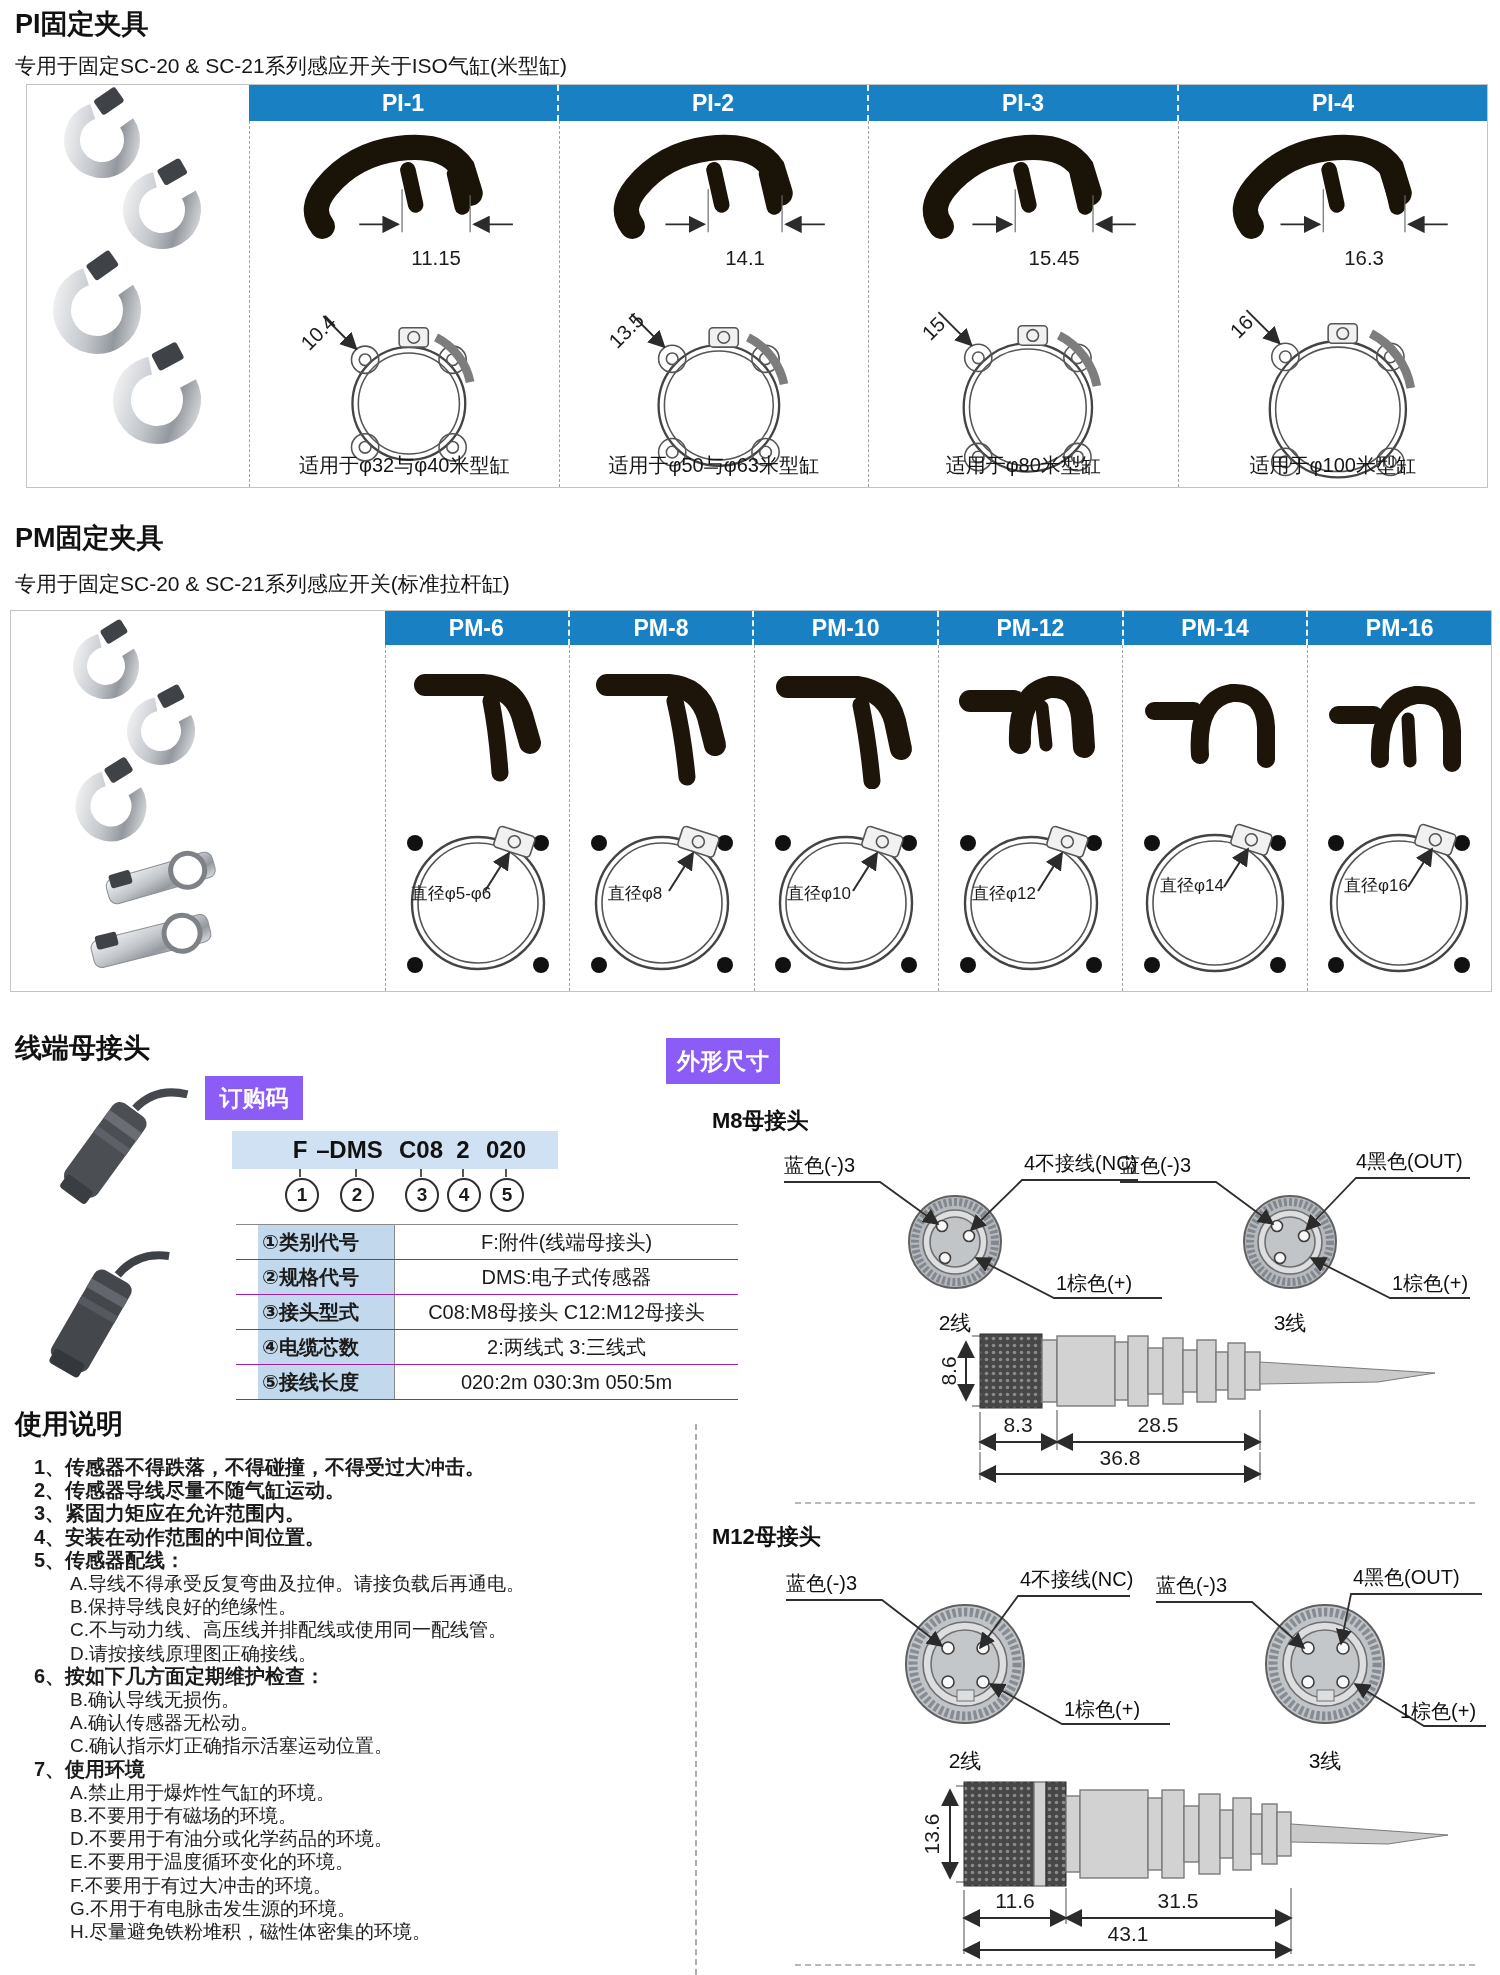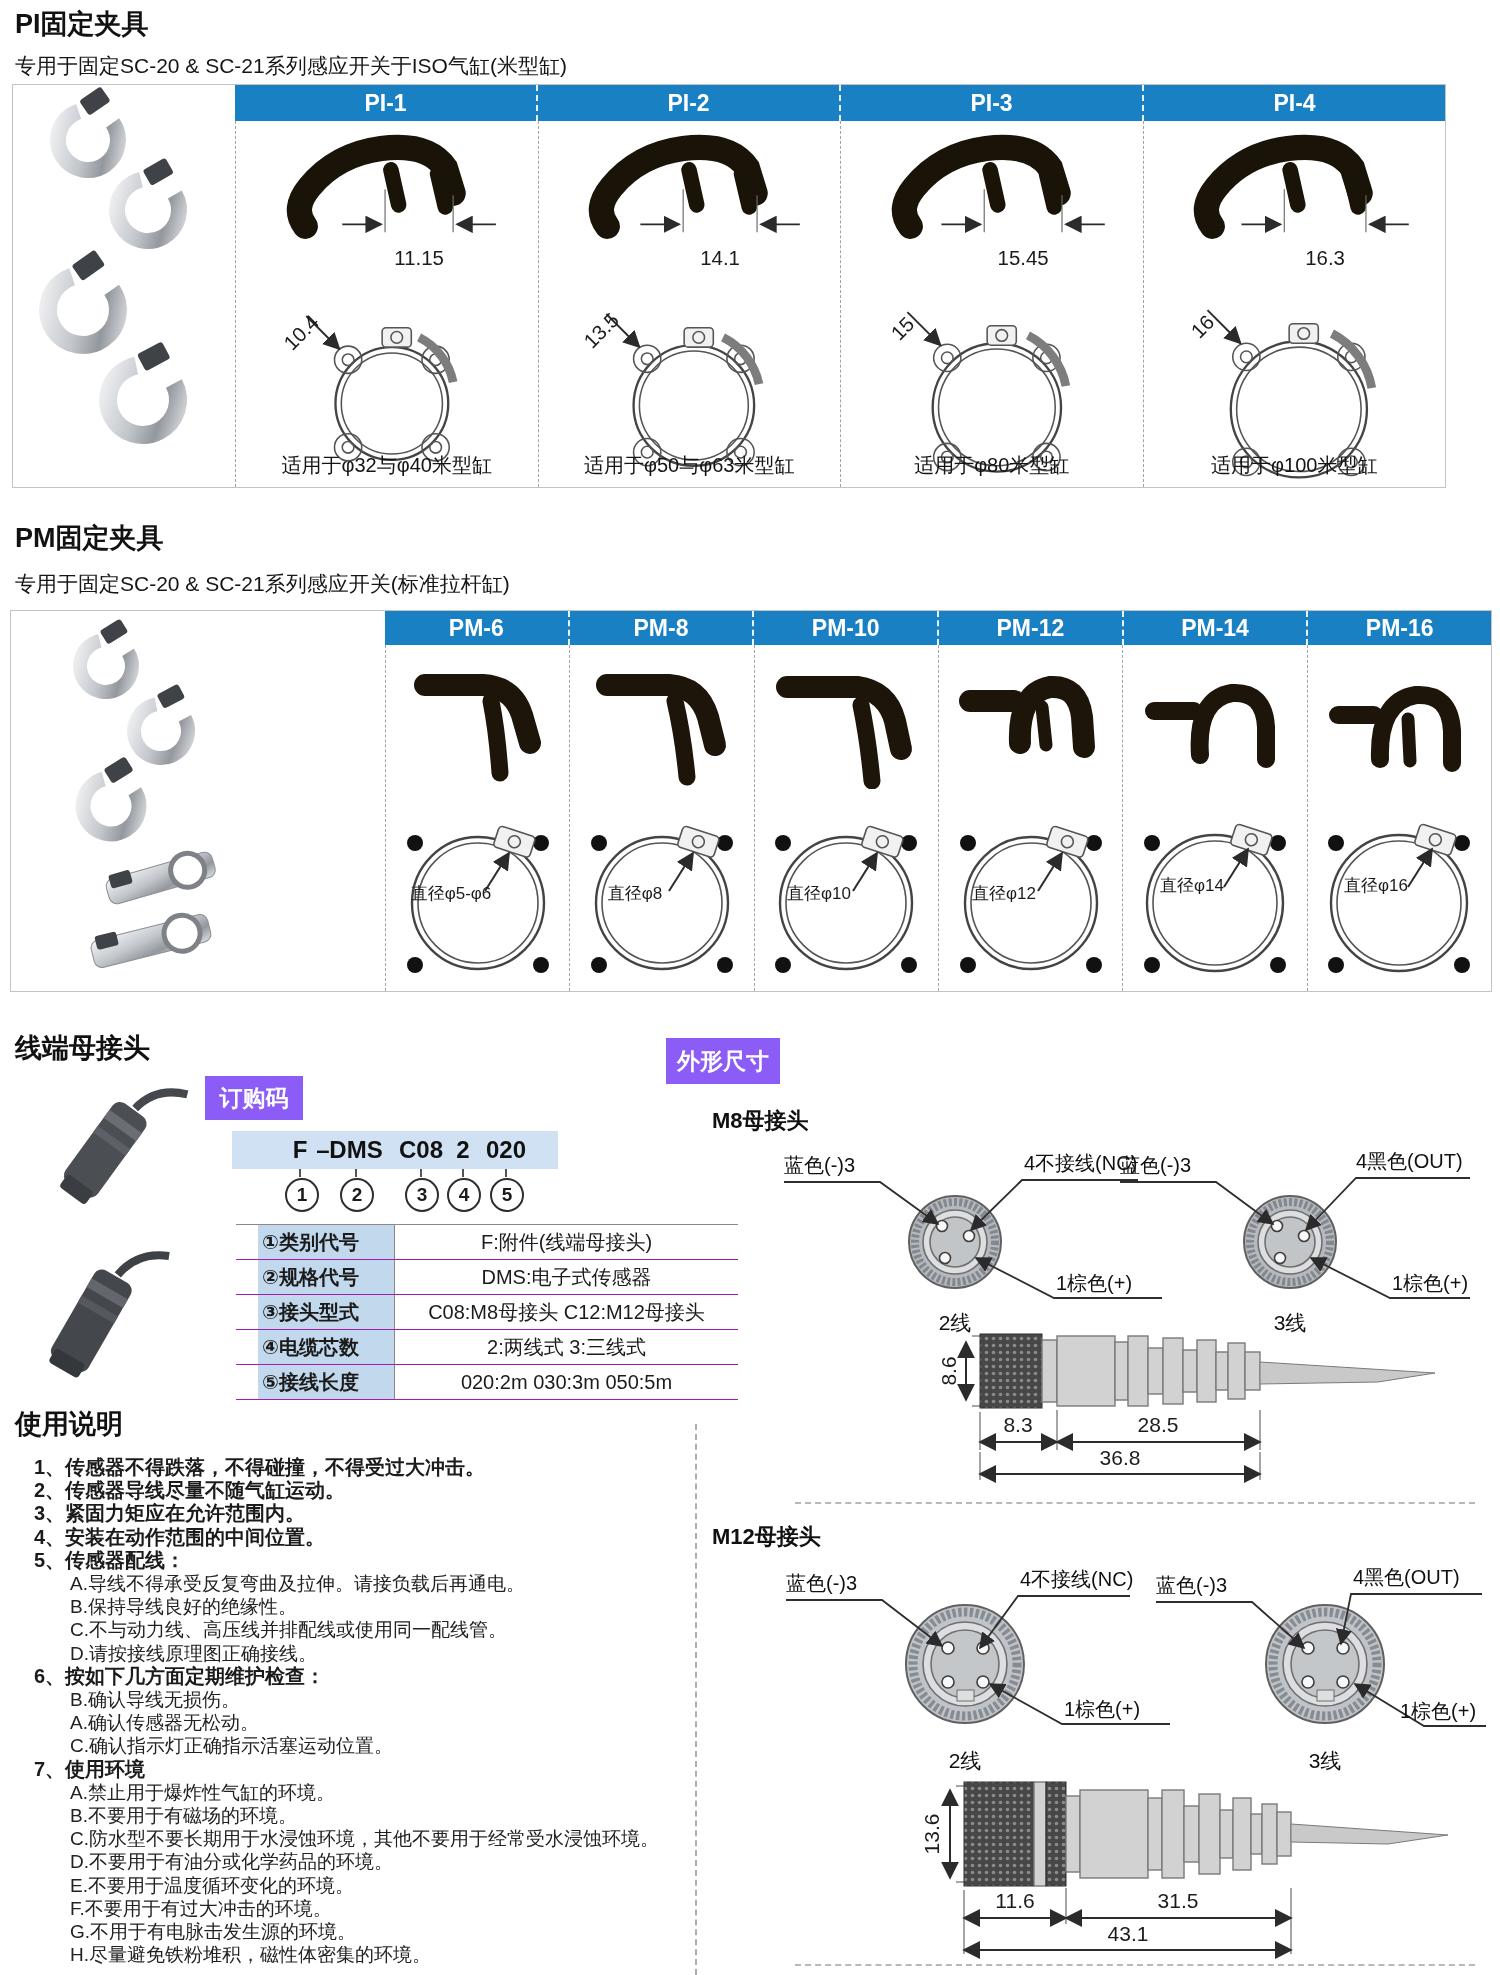--- a/index.html
+++ b/index.html
@@ -73,21 +73,21 @@
       <pattern id="kn" width="7" height="7" patternUnits="userSpaceOnUse">
         <rect width="7" height="7" fill="#474747"></rect>
         <circle cx="3.5" cy="3.5" r="1.8" fill="#8a8a8a"></circle>
       </pattern>
     </defs>
   </svg>
 
   <div class="abs sec-title" style="left:15px;top:6px;">PI固定夹具</div>
   <div class="abs sec-sub" style="left:15px;top:52px;">专用于固定SC-20 &amp; SC-21系列感应开关于ISO气缸(米型缸)</div>
 
-  <div class="abs tbl" style="left:12px;top:84px;width:1432px;height:402px;">
+  <div class="abs tbl" style="left:26px;top:84px;width:1432px;height:402px;padding-left:28px;">
     <div class="photo-cell" style="width:222px;">
       <svg width="210" height="380" viewBox="0 0 210 380">
         <g transform="rotate(-35 75 55)">
             <circle cx="75" cy="55" r="30" fill="none" stroke="url(#sil)" stroke-width="16" stroke-dasharray="150 40"></circle>
             <rect x="90" y="18" width="26" height="18" rx="3" fill="#3f4246"></rect>
           </g>
         <g transform="rotate(-30 135 125)">
             <circle cx="135" cy="125" r="31" fill="none" stroke="url(#sil)" stroke-width="16" stroke-dasharray="155 42"></circle>
             <rect x="150" y="88" width="26" height="18" rx="3" fill="#3f4246"></rect>
           </g>
@@ -487,21 +487,20 @@
     <div class="lv2">B.保持导线良好的绝缘性。</div>
     <div class="lv2">C.不与动力线、高压线并排配线或使用同一配线管。</div>
     <div class="lv2">D.请按接线原理图正确接线。</div>
     <div class="lv1">6、按如下几方面定期维护检查：</div>
     <div class="lv2">B.确认导线无损伤。</div>
     <div class="lv2">A.确认传感器无松动。</div>
     <div class="lv2">C.确认指示灯正确指示活塞运动位置。</div>
     <div class="lv1">7、使用环境</div>
     <div class="lv2">A.禁止用于爆炸性气缸的环境。</div>
     <div class="lv2">B.不要用于有磁场的环境。</div>
-    <div class="lv2">C.防水型不要长期用于水浸蚀环境，其他不要用于经常受水浸蚀环境。</div>
     <div class="lv2">D.不要用于有油分或化学药品的环境。</div>
     <div class="lv2">E.不要用于温度循环变化的环境。</div>
     <div class="lv2">F.不要用于有过大冲击的环境。</div>
     <div class="lv2">G.不用于有电脉击发生源的环境。</div>
     <div class="lv2">H.尽量避免铁粉堆积，磁性体密集的环境。</div>
   </div>
 
   <div class="abs vdash" style="left:695px;top:1424px;height:551px;"></div>
 
   <div class="abs badge" style="left:666px;top:1038px;width:114px;height:46px;">外形尺寸</div>

